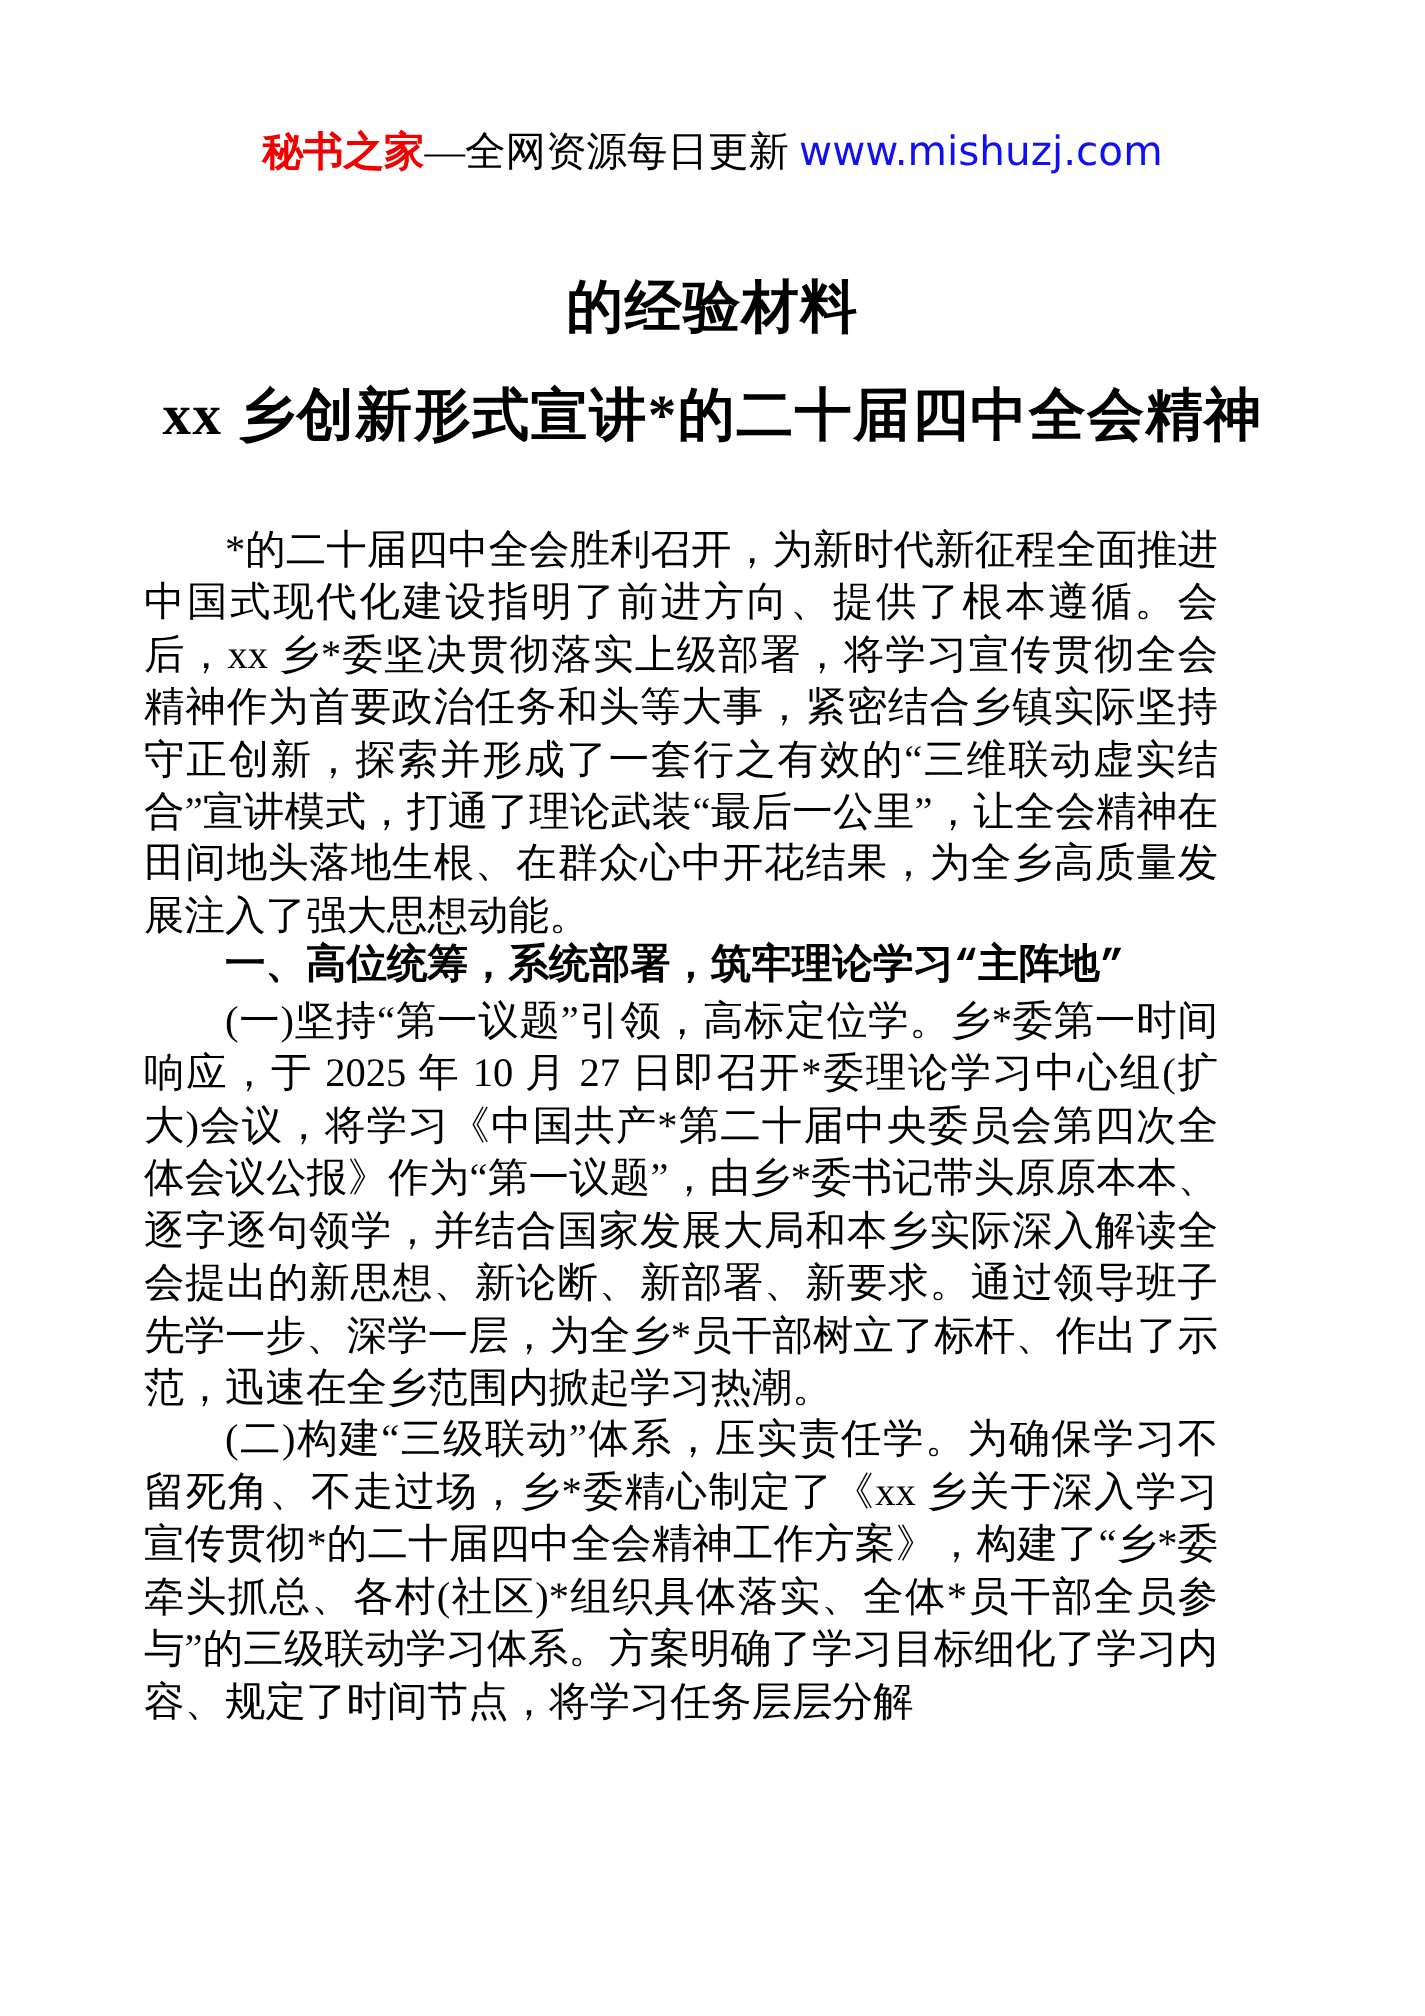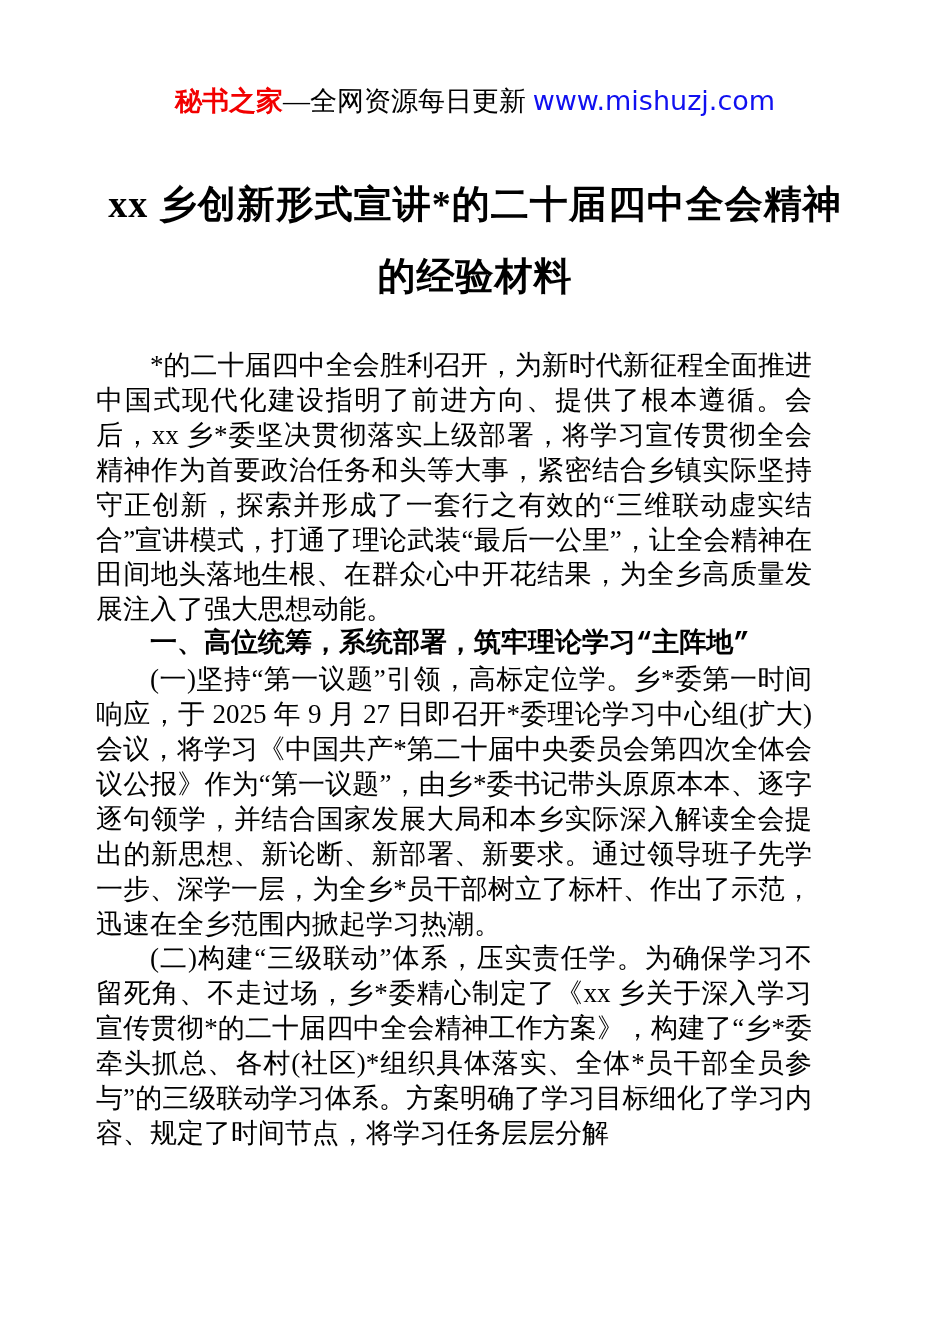--- a/index.html
+++ b/index.html
@@ -65,24 +65,24 @@
 </head>
 <body>
 
 <div class="page">
 
   <div class="header">
     <span class="site-name">秘书之家</span><span class="header-tagline">—全网资源每日更新 </span><a href="#" class="header-url">www.mishuzj.com</a>
   </div>
 
   <div class="doc-title">
+    <div>的经验材料</div>
     <div>xx 乡创新形式宣讲*的二十届四中全会精神</div>
-    <div>的经验材料</div>
   </div>
 
   <div class="content">
     <p>*的二十届四中全会胜利召开，为新时代新征程全面推进中国式现代化建设指明了前进方向、提供了根本遵循。会后，xx 乡*委坚决贯彻落实上级部署，将学习宣传贯彻全会精神作为首要政治任务和头等大事，紧密结合乡镇实际坚持守正创新，探索并形成了一套行之有效的“三维联动虚实结合”宣讲模式，打通了理论武装“最后一公里”，让全会精神在田间地头落地生根、在群众心中开花结果，为全乡高质量发展注入了强大思想动能。</p>
     <p class="heading">一、高位统筹，系统部署，筑牢理论学习“主阵地”</p>
-    <p>(一)坚持“第一议题”引领，高标定位学。乡*委第一时间响应，于 2025 年 9 月 27 日即召开*委理论学习中心组(扩大)会议，将学习《中国共产*第二十届中央委员会第四次全体会议公报》作为“第一议题”，由乡*委书记带头原原本本、逐字逐句领学，并结合国家发展大局和本乡实际深入解读全会提出的新思想、新论断、新部署、新要求。通过领导班子先学一步、深学一层，为全乡*员干部树立了标杆、作出了示范，迅速在全乡范围内掀起学习热潮。</p>
+    <p>(一)坚持“第一议题”引领，高标定位学。乡*委第一时间响应，于 2025 年 10 月 27 日即召开*委理论学习中心组(扩大)会议，将学习《中国共产*第二十届中央委员会第四次全体会议公报》作为“第一议题”，由乡*委书记带头原原本本、逐字逐句领学，并结合国家发展大局和本乡实际深入解读全会提出的新思想、新论断、新部署、新要求。通过领导班子先学一步、深学一层，为全乡*员干部树立了标杆、作出了示范，迅速在全乡范围内掀起学习热潮。</p>
     <p>(二)构建“三级联动”体系，压实责任学。为确保学习不留死角、不走过场，乡*委精心制定了《xx 乡关于深入学习宣传贯彻*的二十届四中全会精神工作方案》，构建了“乡*委牵头抓总、各村(社区)*组织具体落实、全体*员干部全员参与”的三级联动学习体系。方案明确了学习目标细化了学习内容、规定了时间节点，将学习任务层层分解</p>
   </div>
 
 </div>
 
 </body></html>

